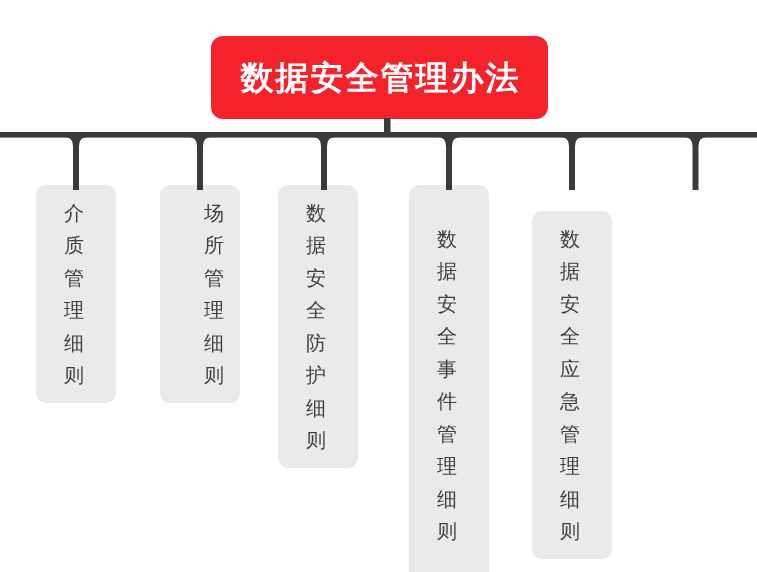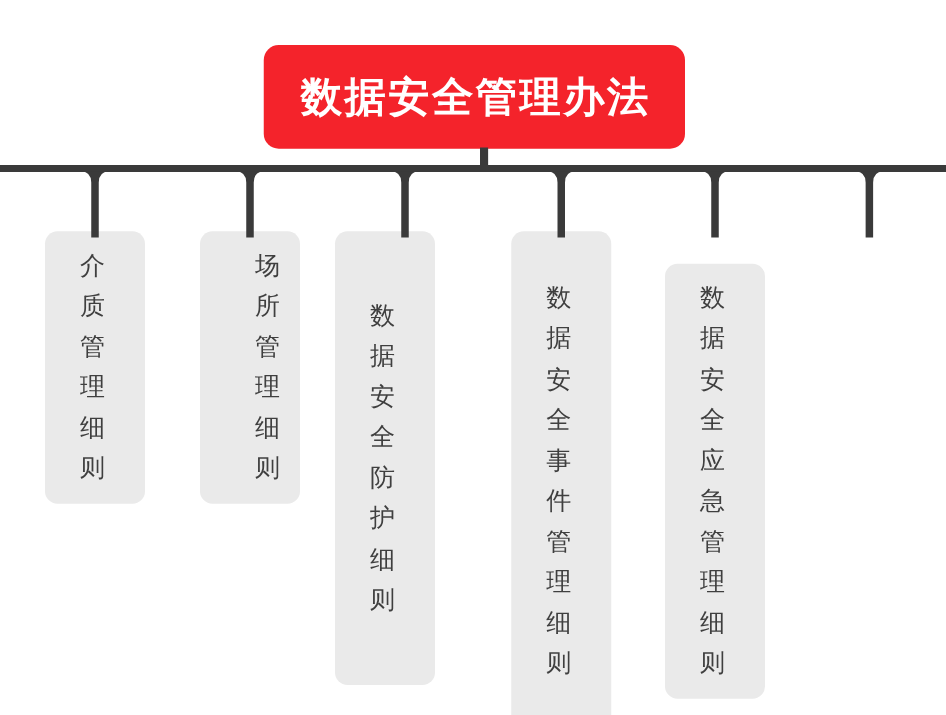--- a/index.html
+++ b/index.html
@@ -82,21 +82,21 @@
   <div class="root-node">
     <span class="root-label">数据安全管理办法</span>
   </div>
 
   <div class="child-node" style="left:36px;  height:218px;">
     <span class="vtext">介质管理细则</span>
   </div>
   <div class="child-node" style="left:160px; height:218px;padding-left:32px;">
     <span class="vtext">场所管理细则</span>
   </div>
-  <div class="child-node" style="left:268px; height:363px;">
+  <div class="child-node" style="left:278px; height:283px;">
     <span class="vtext">数据安全防护细则</span>
   </div>
   <div class="child-node" style="left:409px; height:400px;">
     <span class="vtext">数据安全事件管理细则</span>
   </div>
   <div class="child-node" style="left:532px; height:348px;margin-top:26px;">
     <span class="vtext">数据安全应急管理细则</span>
   </div>
 
   <svg class="connectors" width="757" height="572" viewBox="0 0 757 572">

